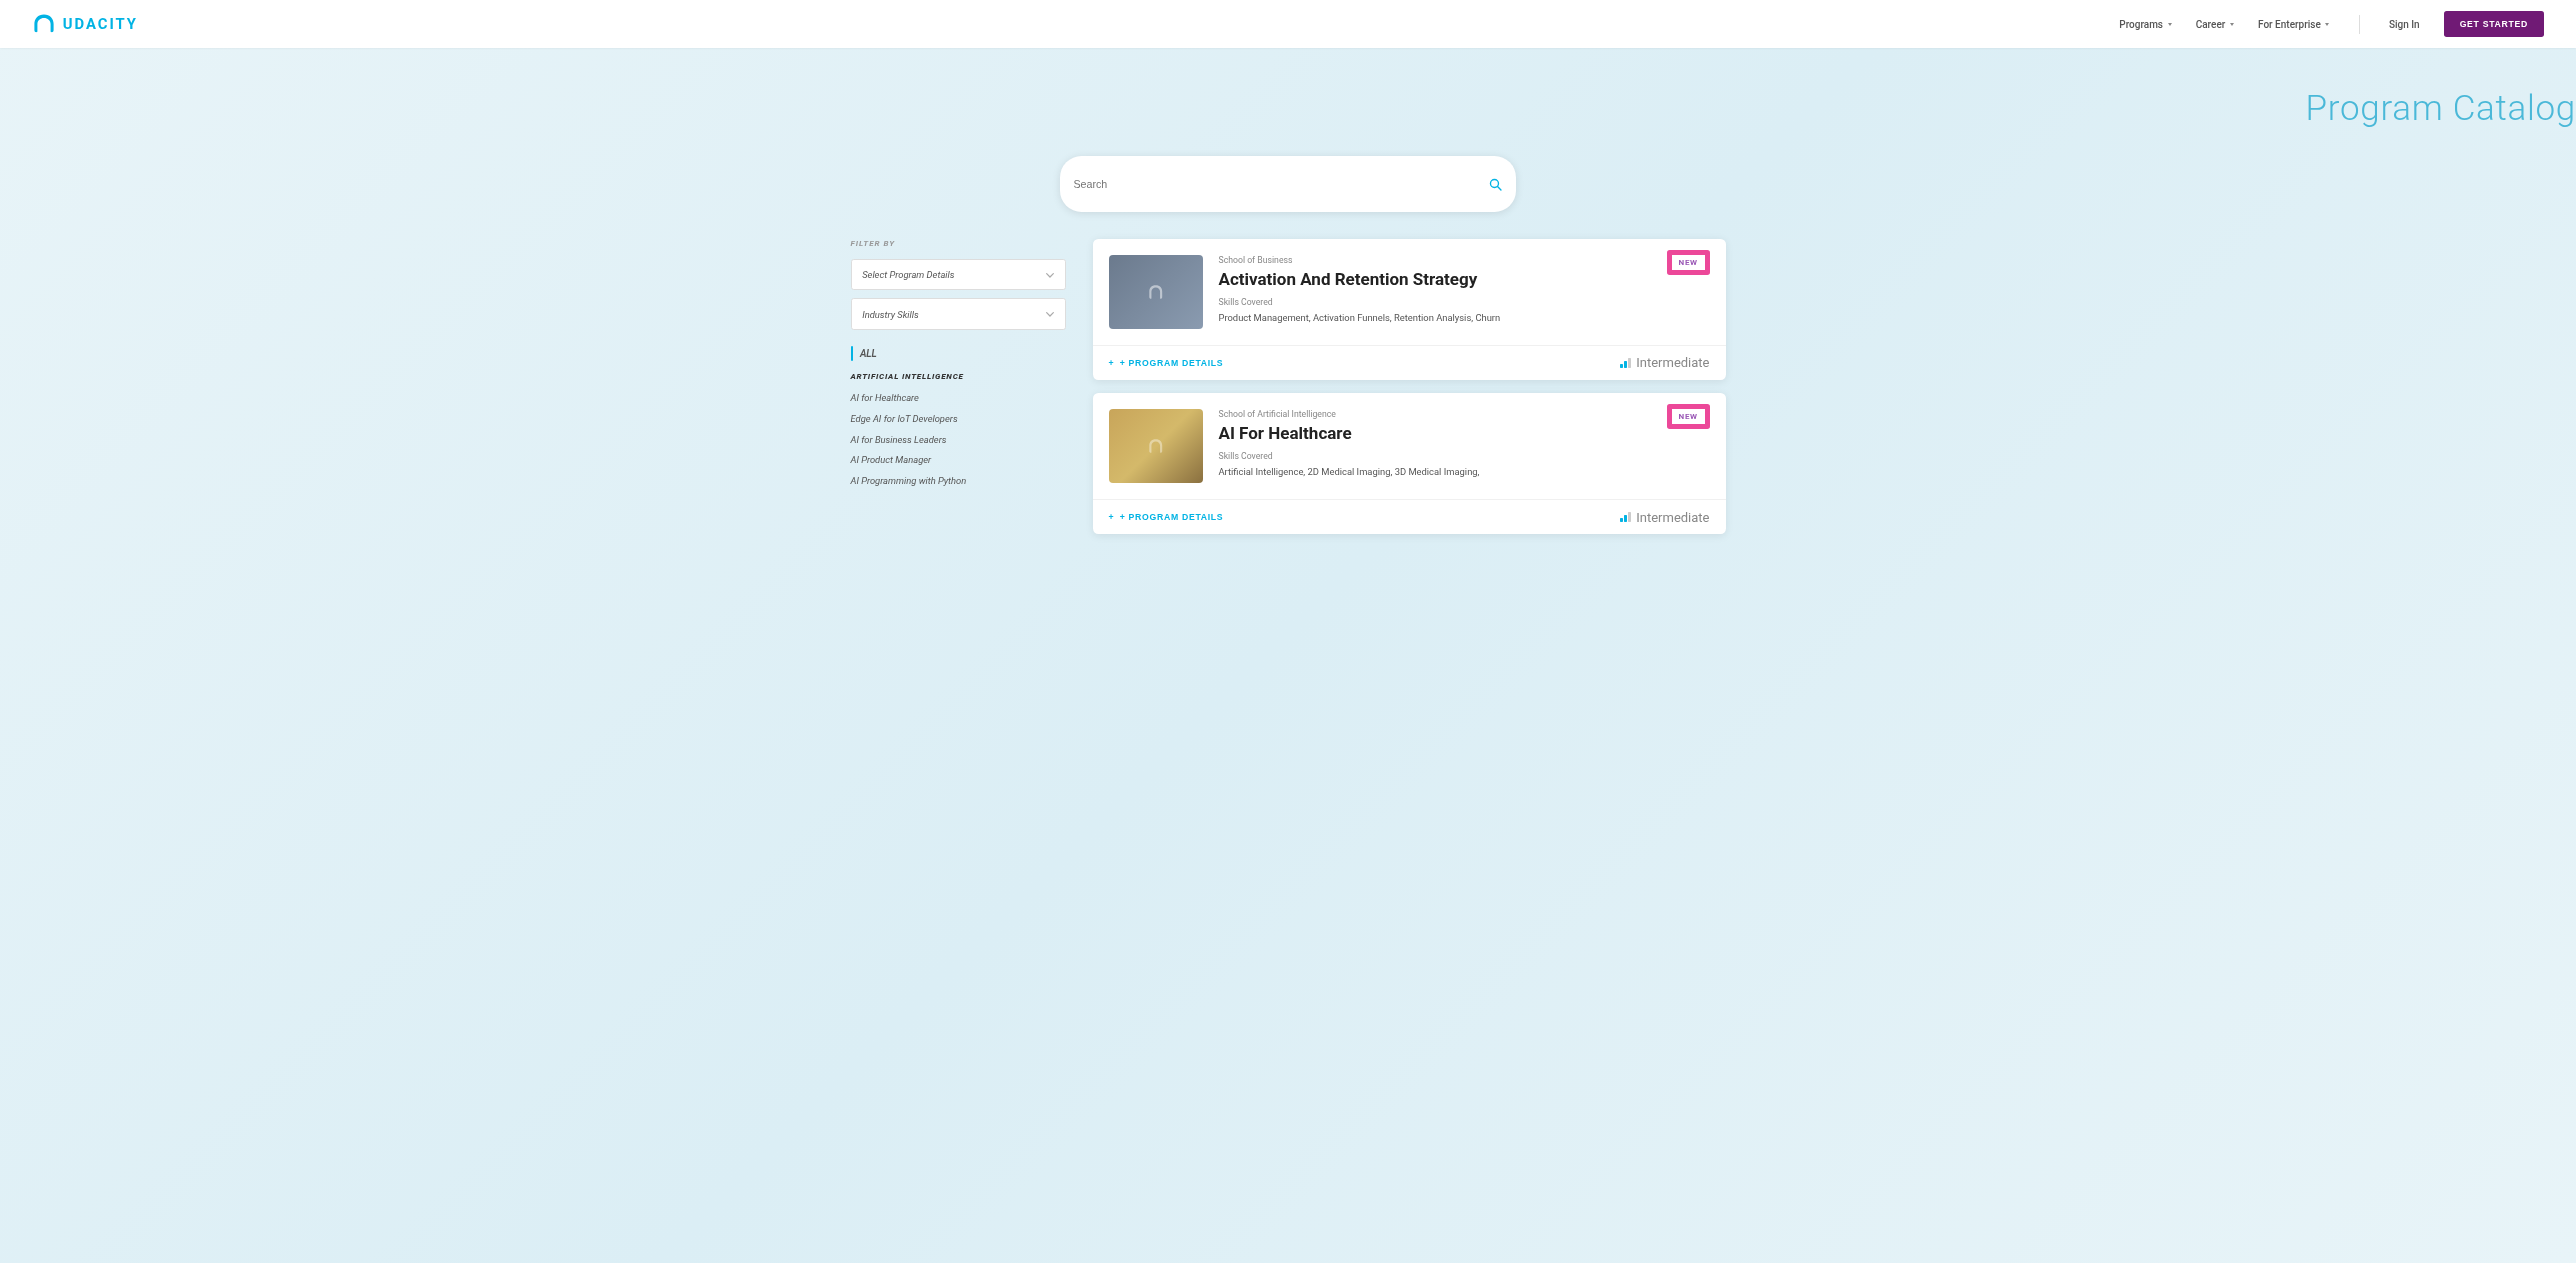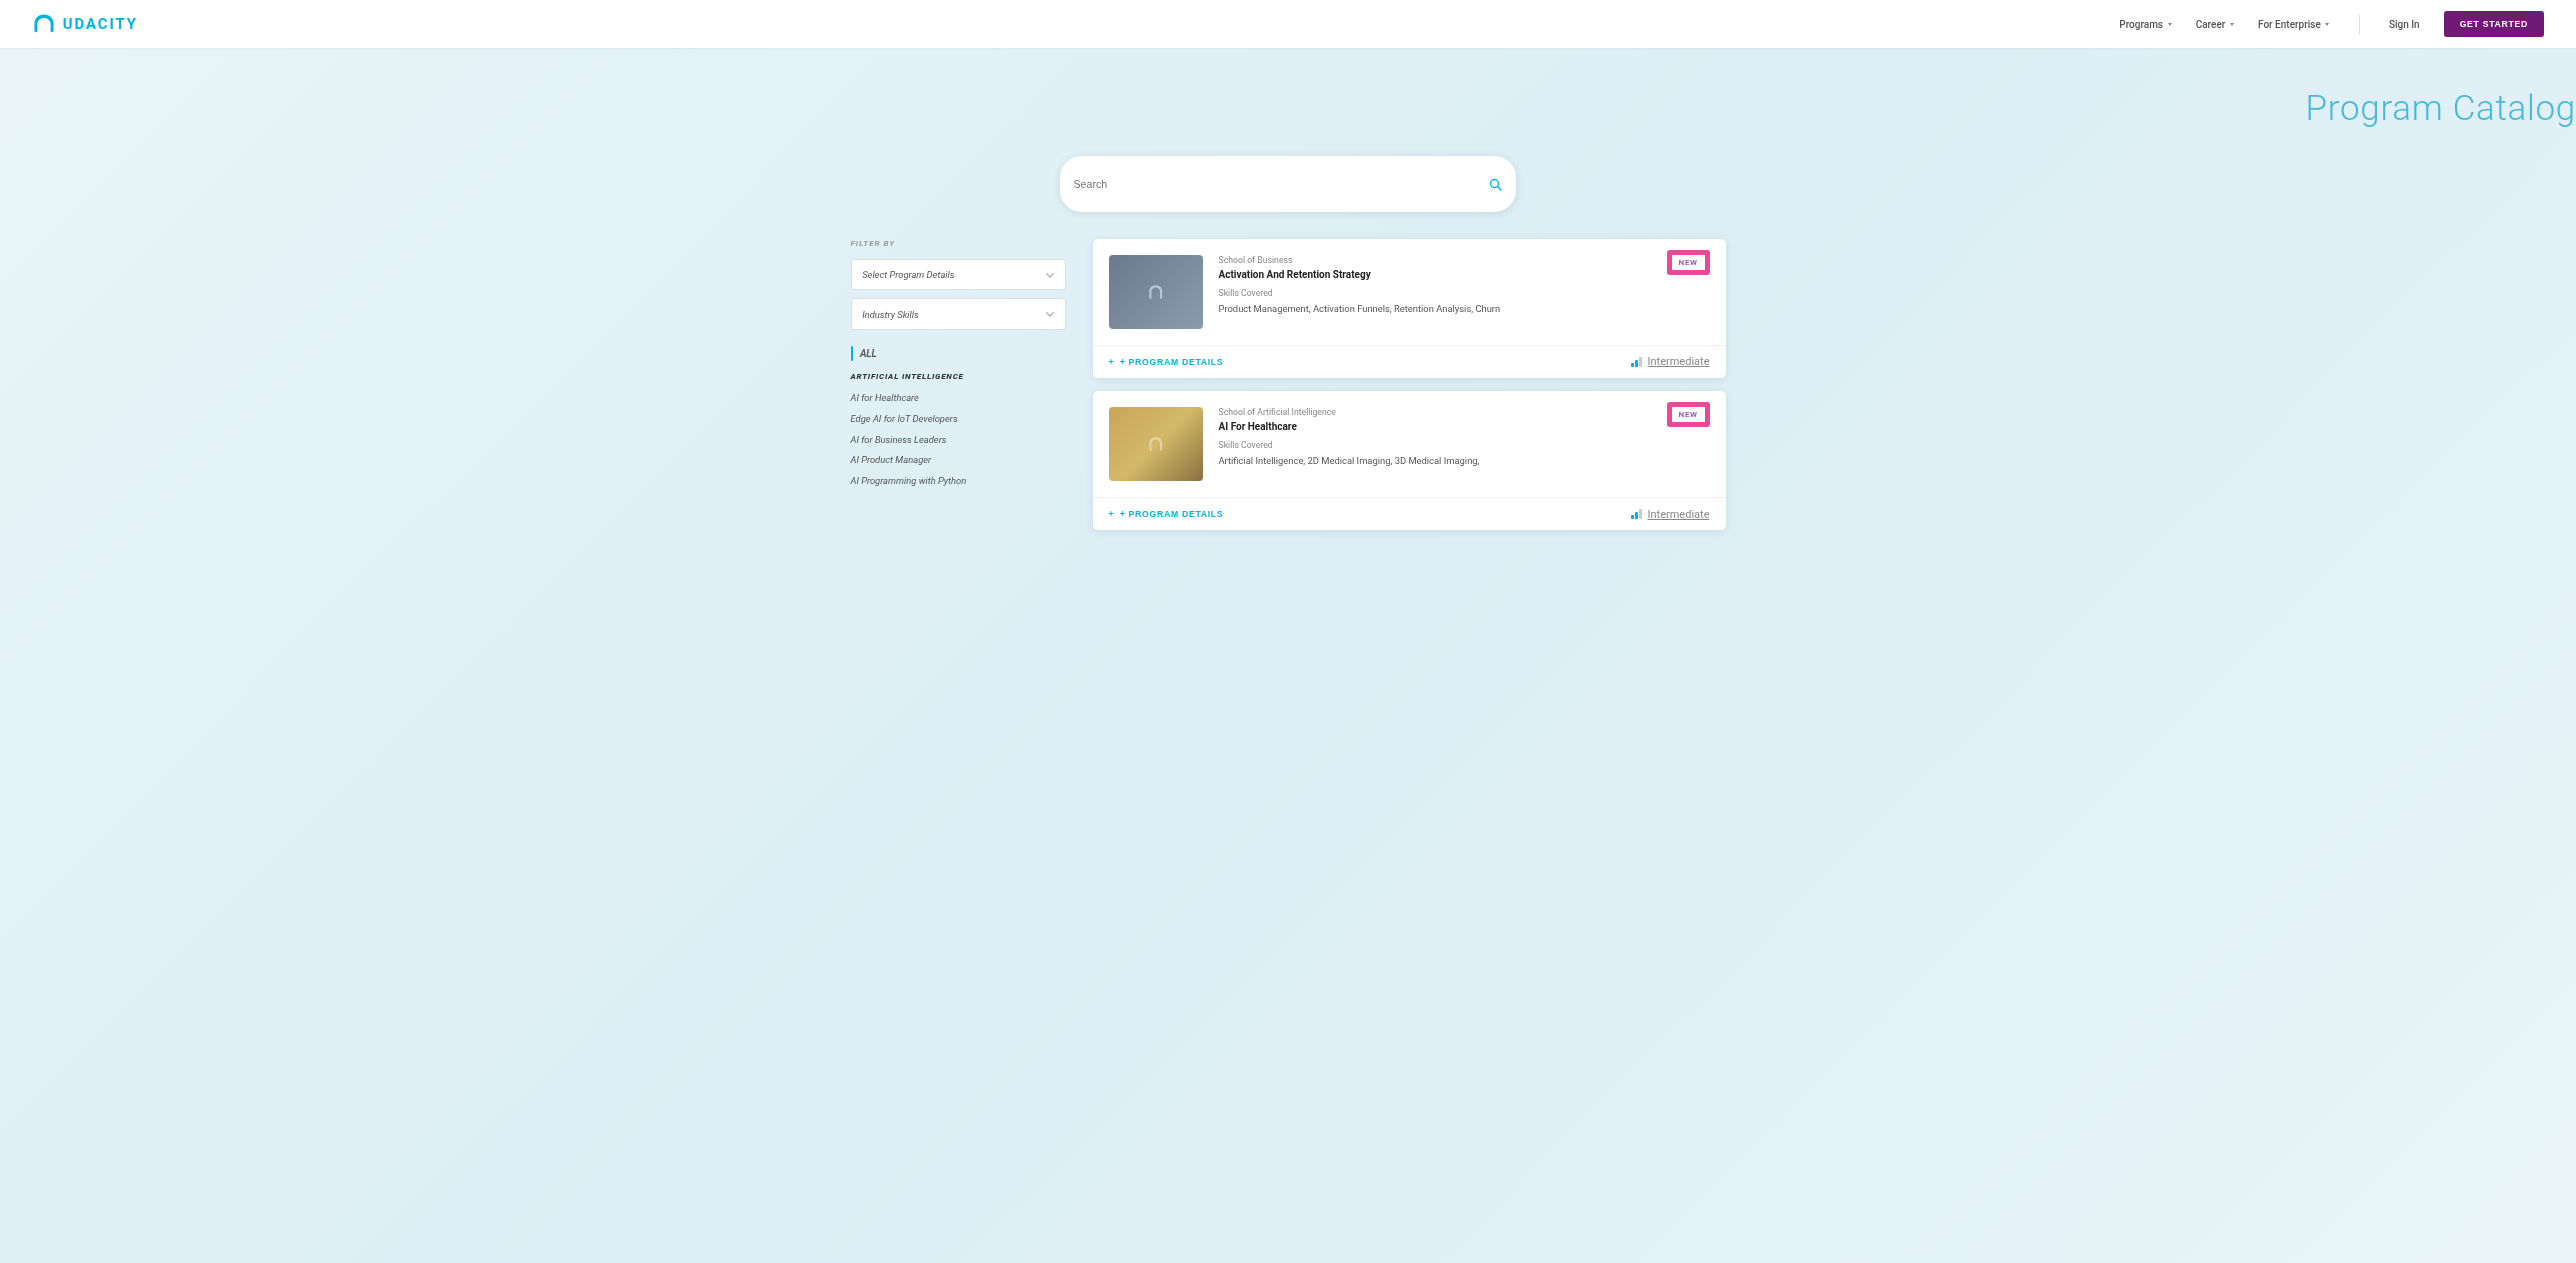--- a/index.html
+++ b/index.html
@@ -255,21 +255,21 @@
     }
     .card-info {
       flex: 1;
     }
     .card-school {
       font-size: 8.7px;
       color: #888;
       margin-bottom: 4px;
     }
     .card-title {
-      font-size: 10px;
+      font-size: 17px;
       font-weight: 700;
       color: #222;
       margin-bottom: 8px;
     }
     .card-skills-label {
       font-size: 8.7px;
       color: #888;
       margin-bottom: 2.7px;
     }
     .card-skills {
@@ -308,23 +308,22 @@
       color: #02b3e4;
       cursor: pointer;
       text-transform: uppercase;
       background: none;
       border: none;
     }
     .level-indicator {
       display: flex;
       align-items: center;
       gap: 5.4px;
-      font-size: 11px;
+      font-size: 13px;
       color: #888;
-      text-decoration: underline;
     }
     .level-bars {
       display: flex;
       align-items: flex-end;
       gap: 1.3px;
       height: 10.7px;
     }
     .level-bar {
       width: 2.7px;
       border-radius: 0.7px;

